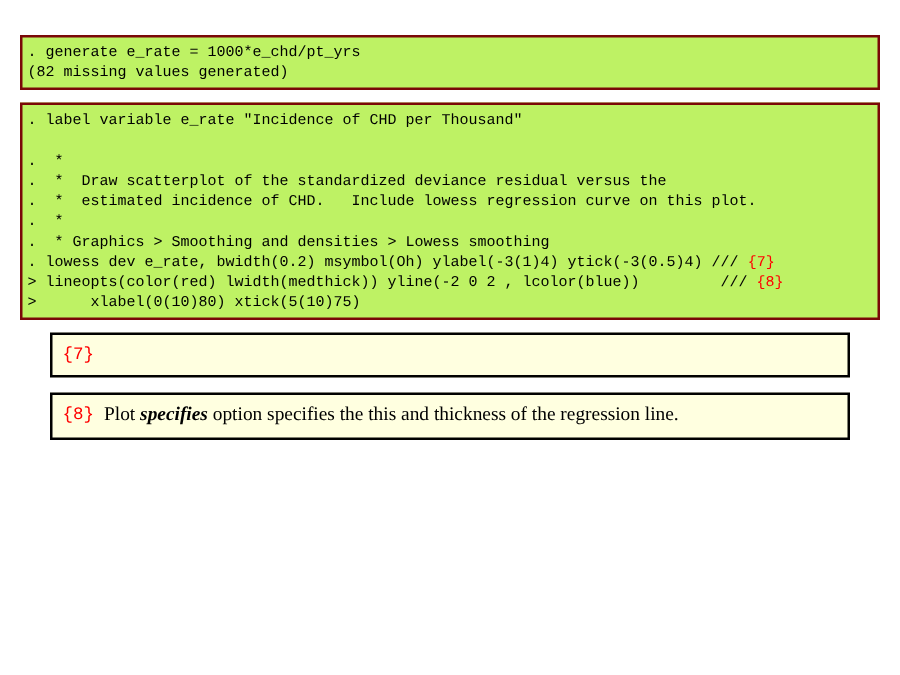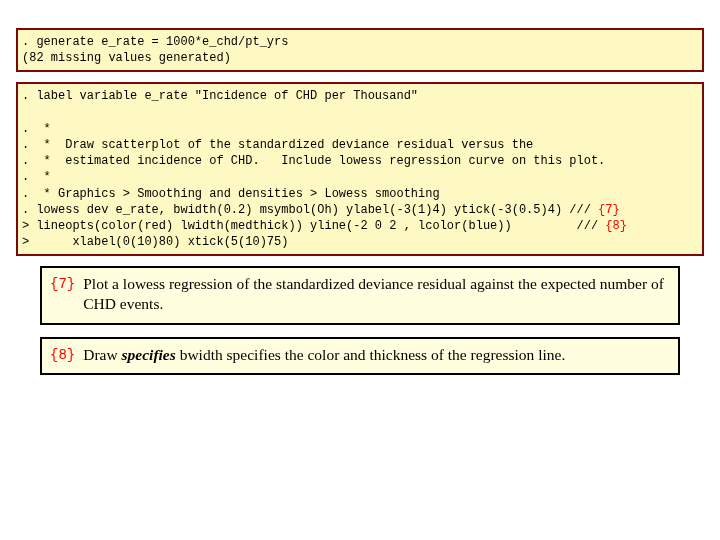--- a/index.html
+++ b/index.html
@@ -6,21 +6,21 @@
     margin: 0;
     padding: 28px 16px 16px 16px;
     background: #ffffff;
     width: 720px;
     height: 540px;
     box-sizing: border-box;
     font-family: Arial, sans-serif;
   }
   .code-block {
     border: 2px solid #7a0808;
-    background: #fef9c3;
+    background: #bef264;
     font-family: "Courier New", monospace;
     font-size: 12px;
     line-height: 1.35;
     padding: 4px 4px 4px 4px;
     margin-bottom: 10px;
     white-space: pre;
     color: #000000;
     overflow: hidden;
   }
   .note-box {
@@ -63,19 +63,18 @@
 .  *  Draw scatterplot of the standardized deviance residual versus the
 .  *  estimated incidence of CHD.   Include lowess regression curve on this plot.
 .  *
 .  * Graphics &gt; Smoothing and densities &gt; Lowess smoothing
 . lowess dev e_rate, bwidth(0.2) msymbol(Oh) ylabel(-3(1)4) ytick(-3(0.5)4) ///</span><span class="r"> {7}</span>
 <span>&gt; lineopts(color(red) lwidth(medthick)) yline(-2 0 2 , lcolor(blue))         ///</span><span class="r"> {8}</span>
 <span>&gt;      xlabel(0(10)80) xtick(5(10)75)</span></div>
 
 <div class="note-box">
   <span class="note-tag">{7}</span>
-  <span class="note-text">Plot a lowess regression of the standardized deviance residual against the expected number of CHD events.</span>
 </div>
 
 <div class="note-box">
   <span class="note-tag">{8}</span>
-  <span class="note-text"><span>Draw </span><em>specifies</em><span> bwidth specifies the color and thickness of the regression line.</span></span>
+  <span class="note-text"><span>Plot </span><em>specifies</em><span> option specifies the this and thickness of the regression line.</span></span>
 </div>
 
 </body></html>

